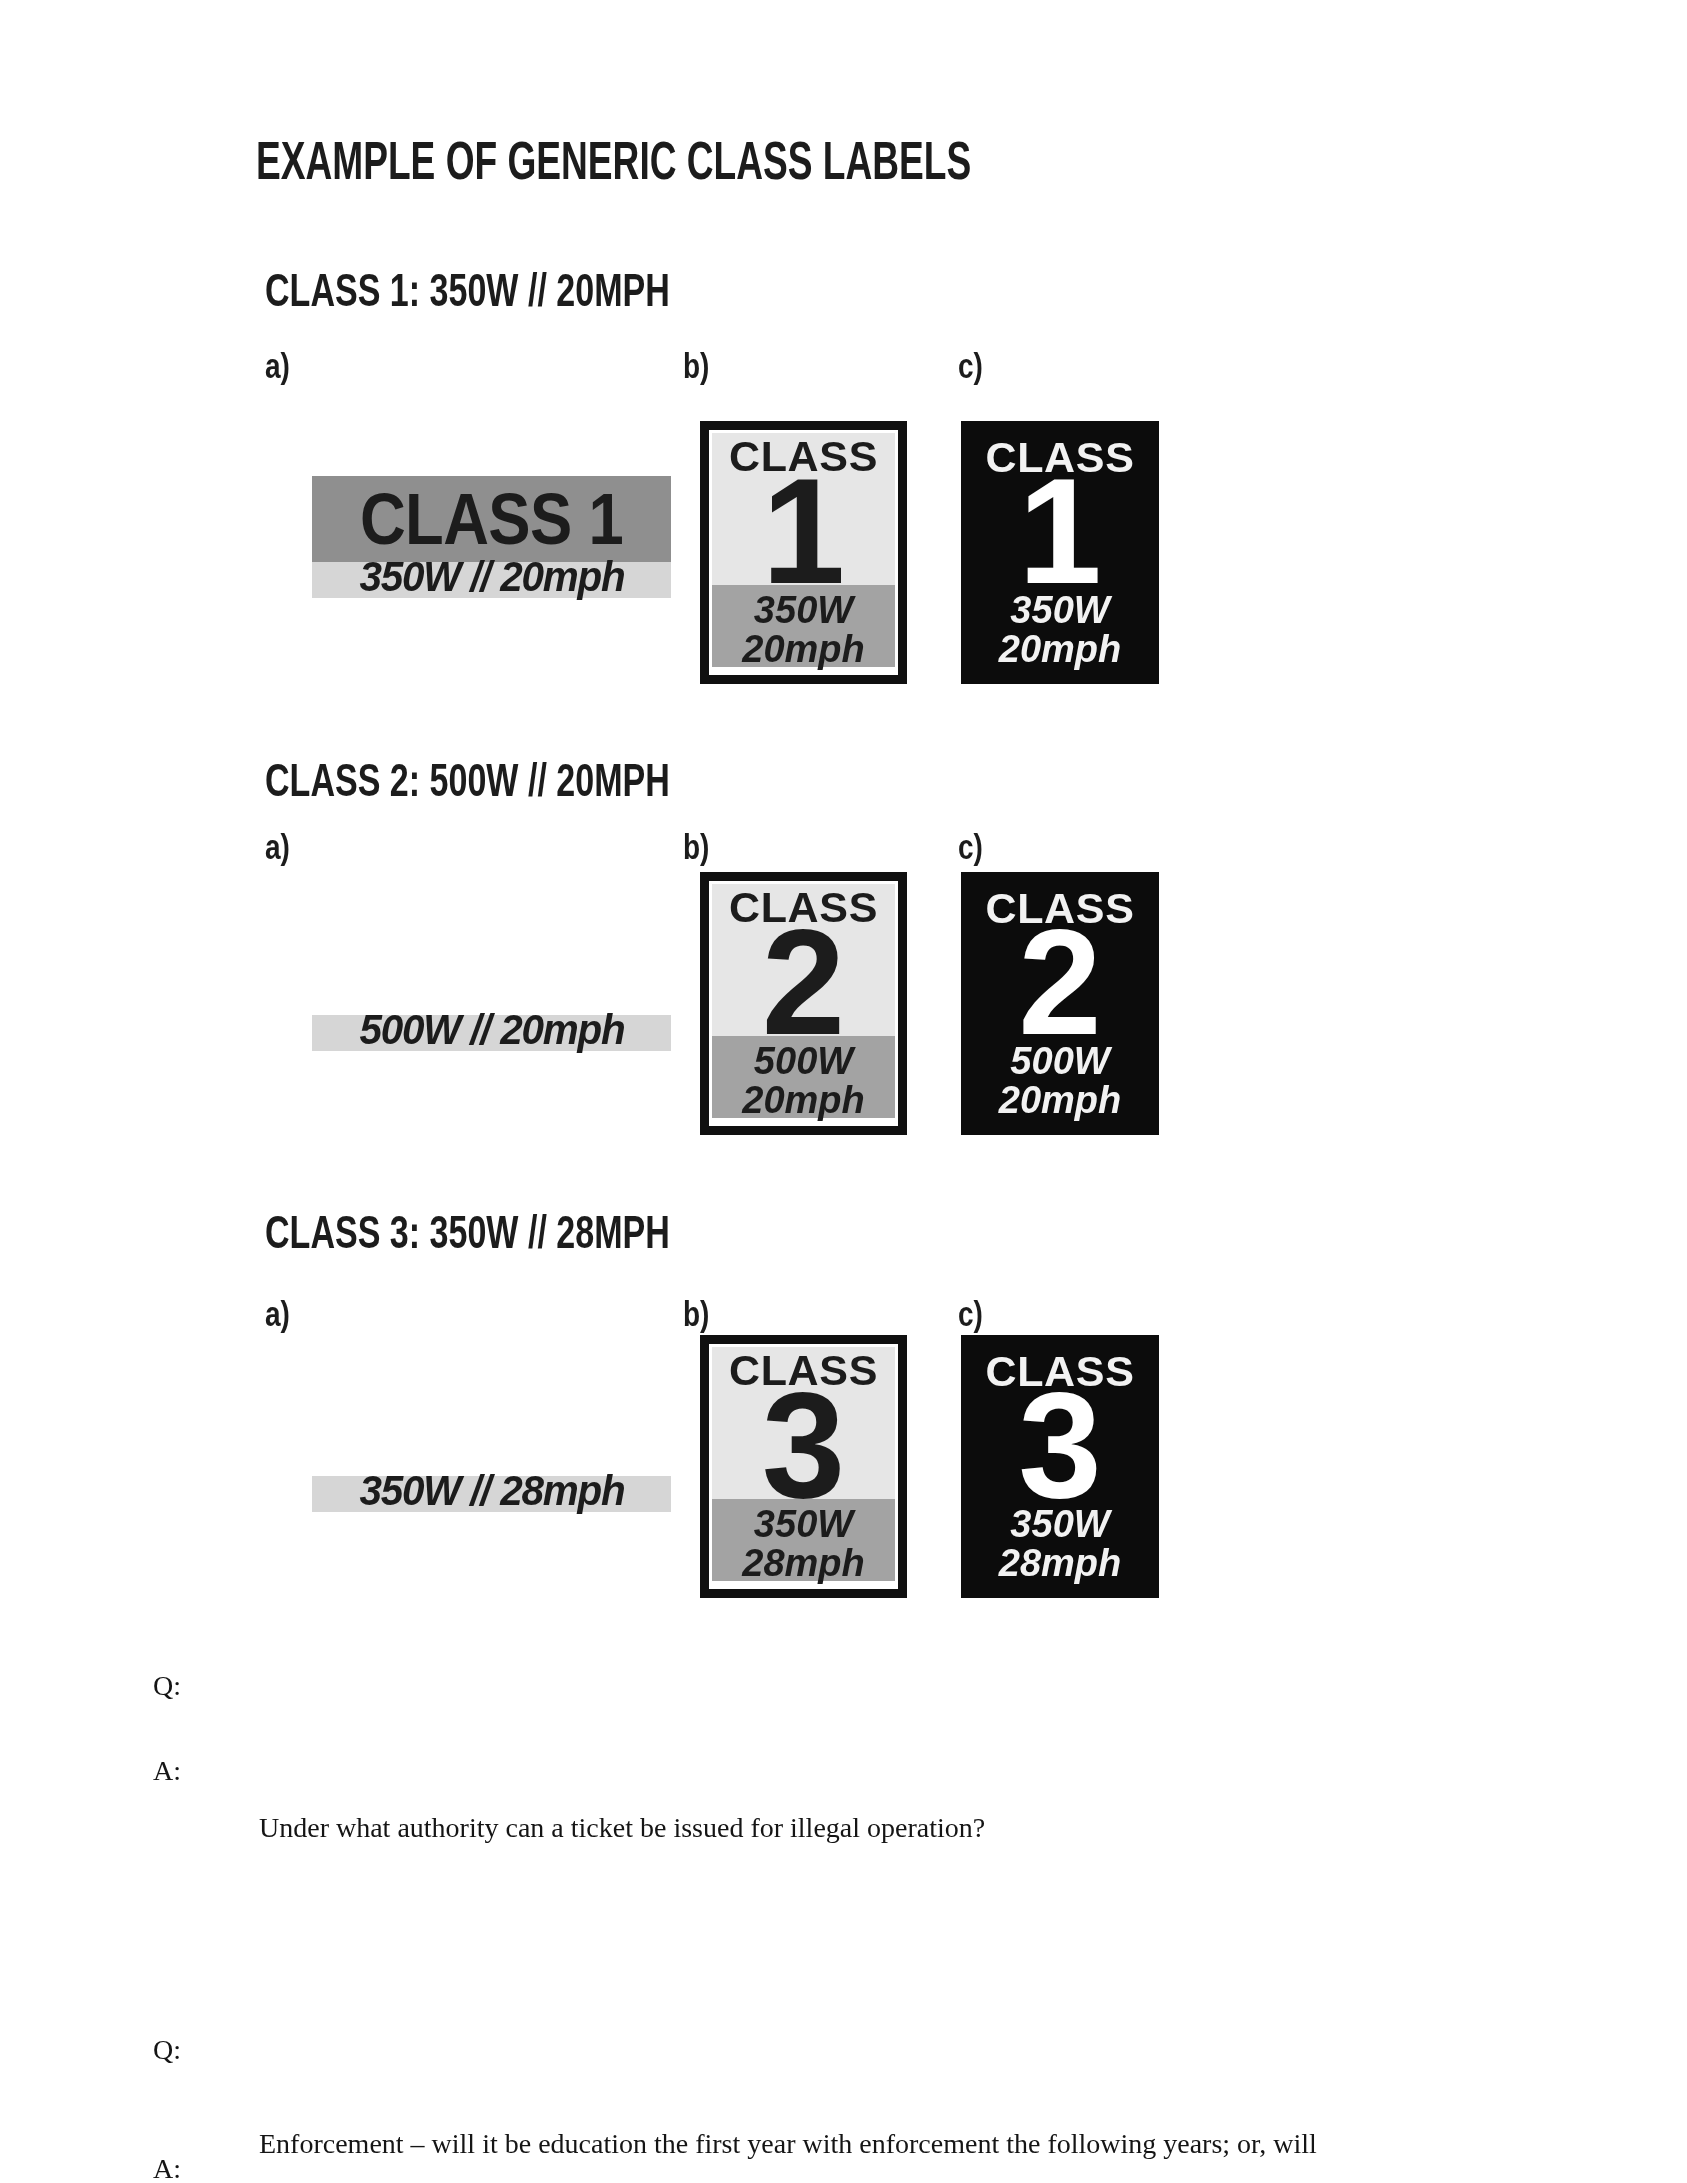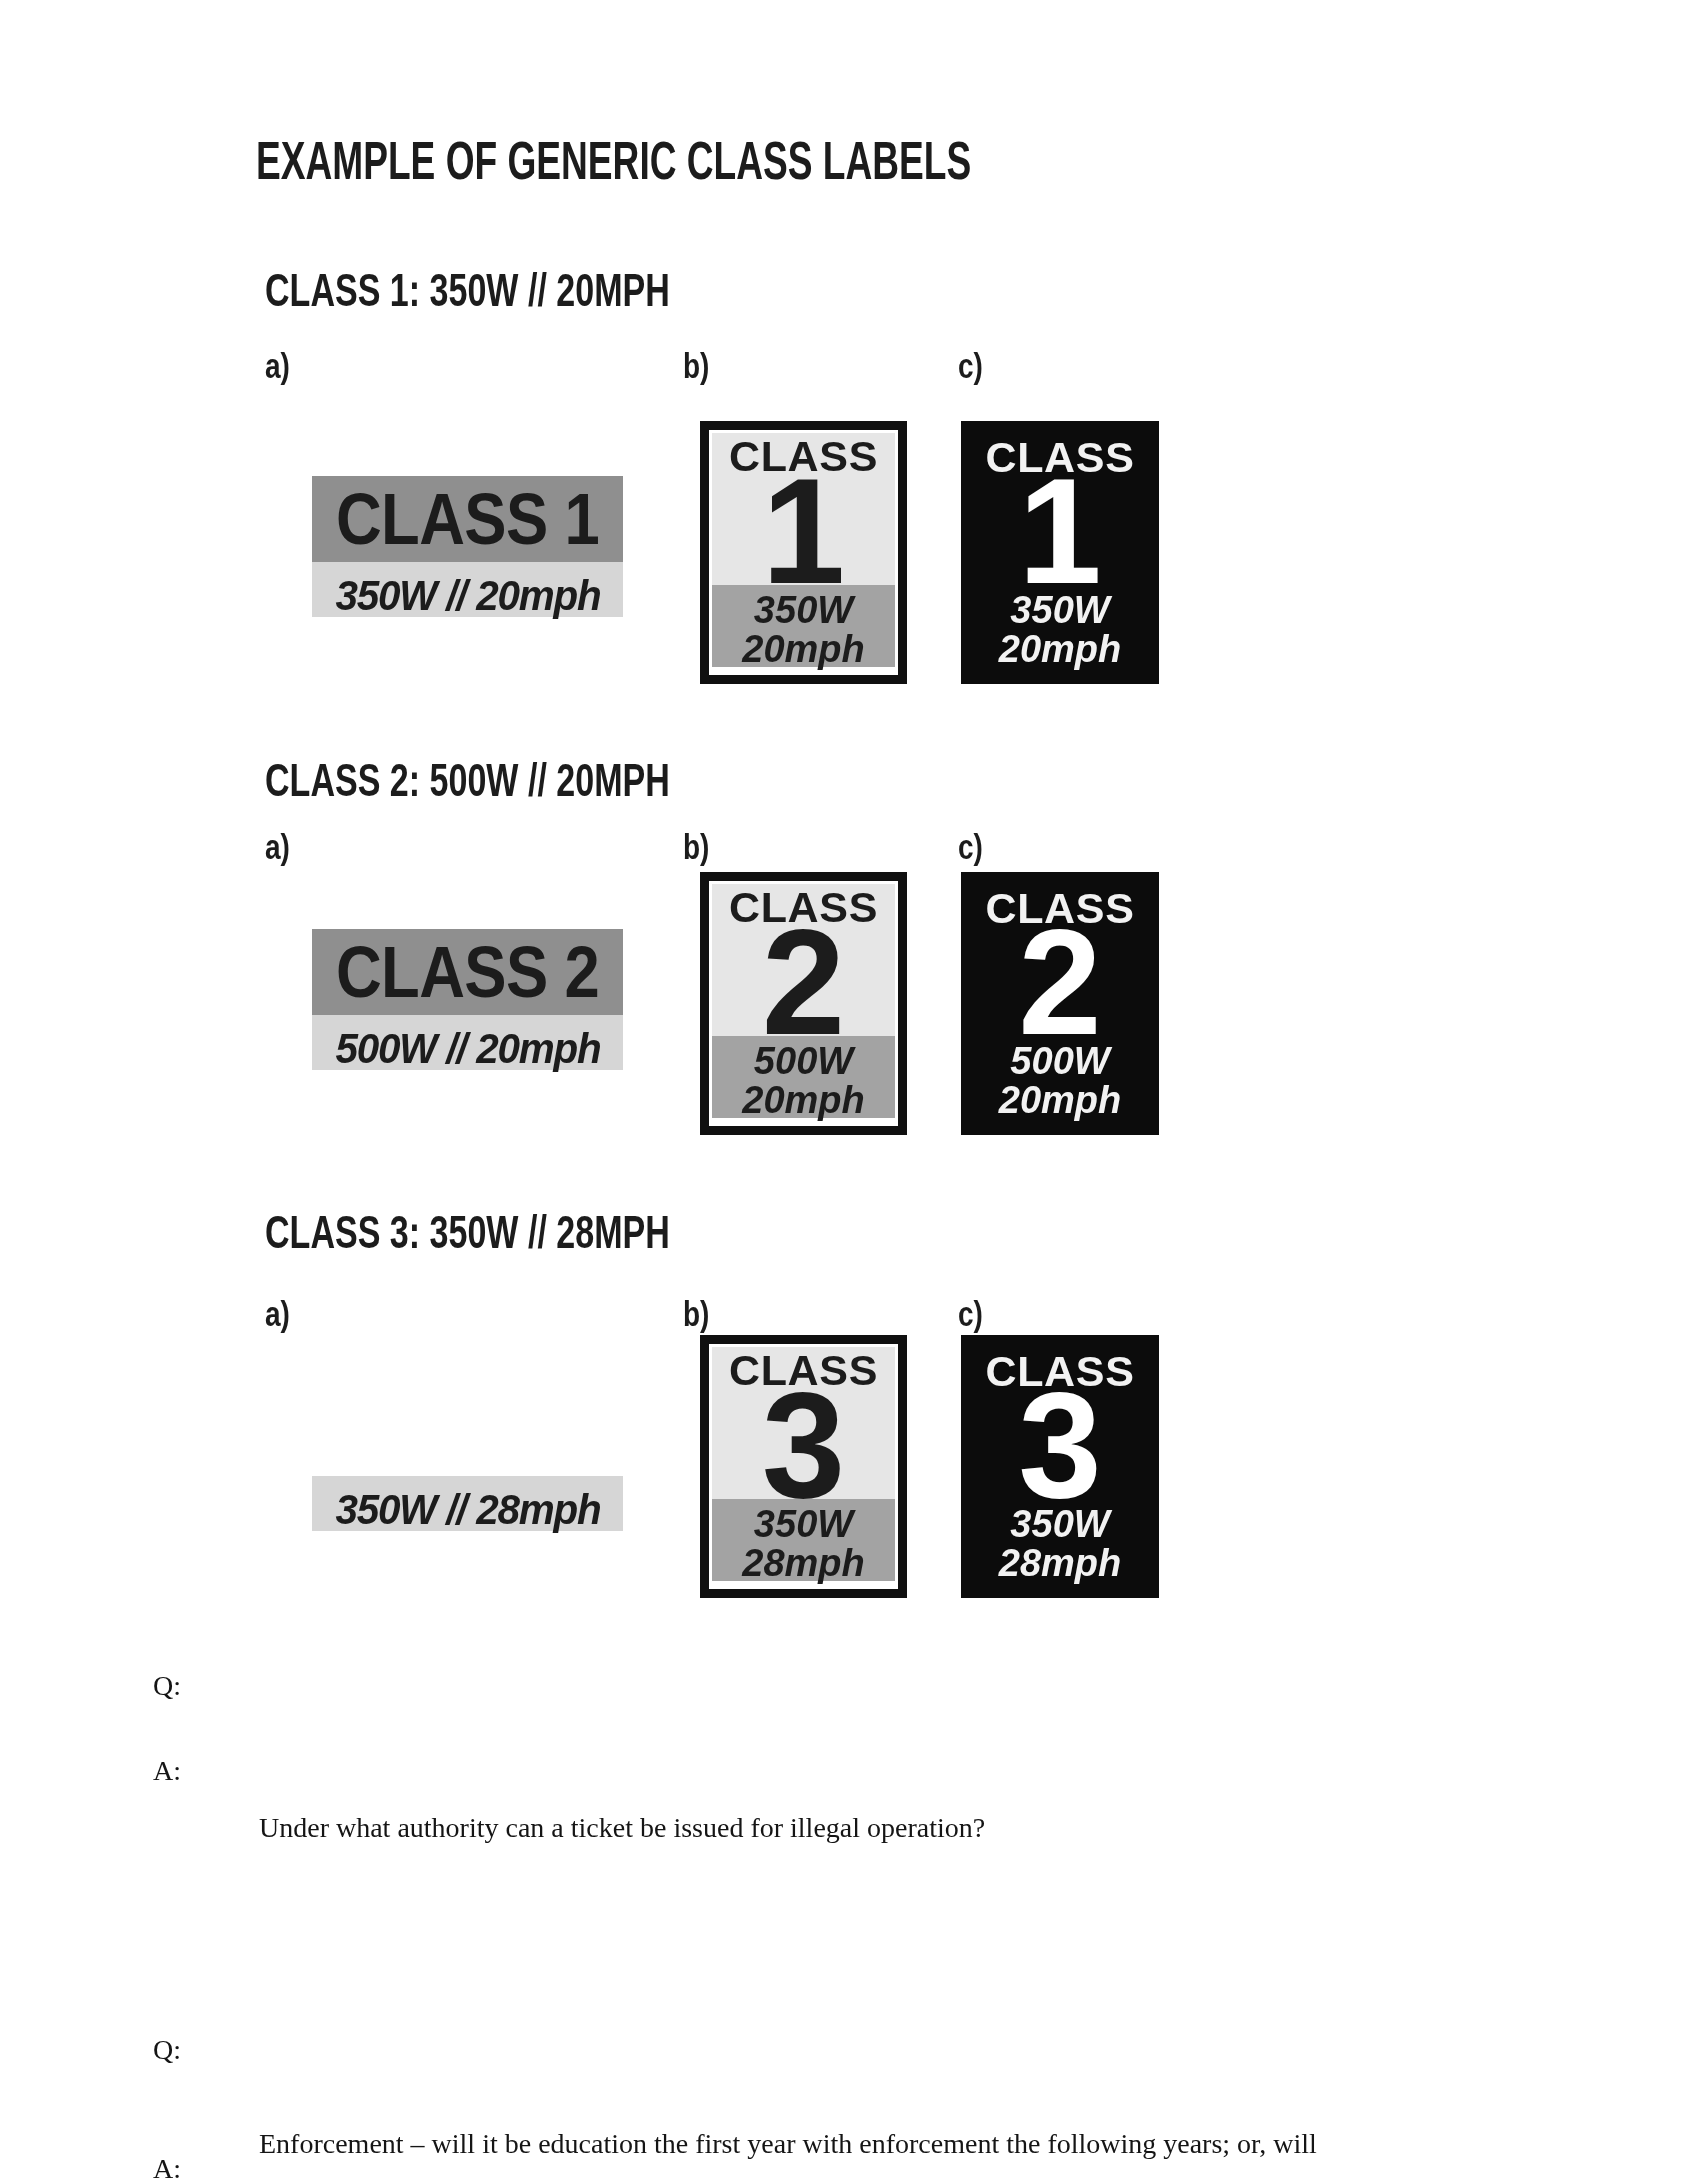--- a/index.html
+++ b/index.html
@@ -15,21 +15,21 @@
     color:var(--ink,#1c1c1c);white-space:nowrap;
     transform:scaleX(0.74);transform-origin:0 0;letter-spacing:0px;
   }
   .title{font-size:53px;transform:scaleX(0.70);}
   .mk{
     position:absolute;font-weight:bold;font-size:35px;line-height:1;
     color:var(--ink,#1c1c1c);white-space:nowrap;
     transform:scaleX(0.80);transform-origin:0 0;
   }
   
-  .abox{position:absolute;width:311px;height:141px;}
+  .abox{position:absolute;width:311px;height:122px;padding-left:48px;}
   .a-top{
     position:absolute;left:0;right:0;top:0;height:86px;
     background:var(--label-a-top-bg,#8f8f8f);
     display:flex;align-items:center;justify-content:center;
   }
   .a-top span{
     font-weight:bold;font-size:72px;line-height:1;color:var(--ink,#1c1c1c);
     transform:scaleX(0.88);white-space:nowrap;letter-spacing:-0.7px;
   }
   .a-bot{
@@ -114,23 +114,20 @@
     <div class="cx-watts">350W</div>
     <div class="cx-speed">20mph</div>
   </div>
 
   <div class="hd" style="left:265px;top:757px">CLASS 2: 500W // 20MPH</div>
   <div class="mk" style="left:265px;top:829px">a)</div>
   <div class="mk" style="left:683px;top:829px">b)</div>
   <div class="mk" style="left:958px;top:829px">c)</div>
 
   <div class="abox" style="left:312px;top:929px">
-    <div class="a-top">
-      <span>CLASS 2</span>
-    </div>
     <div class="a-bot">
       <span>500W // 20mph</span>
     </div>
   </div>
 
   <div class="bbox" style="left:700px;top:872px">
     <div class="b-light"></div>
     <div class="b-gray"></div>
     <div class="bx-class">CLASS</div>
     <div class="bx-digit">2</div>

